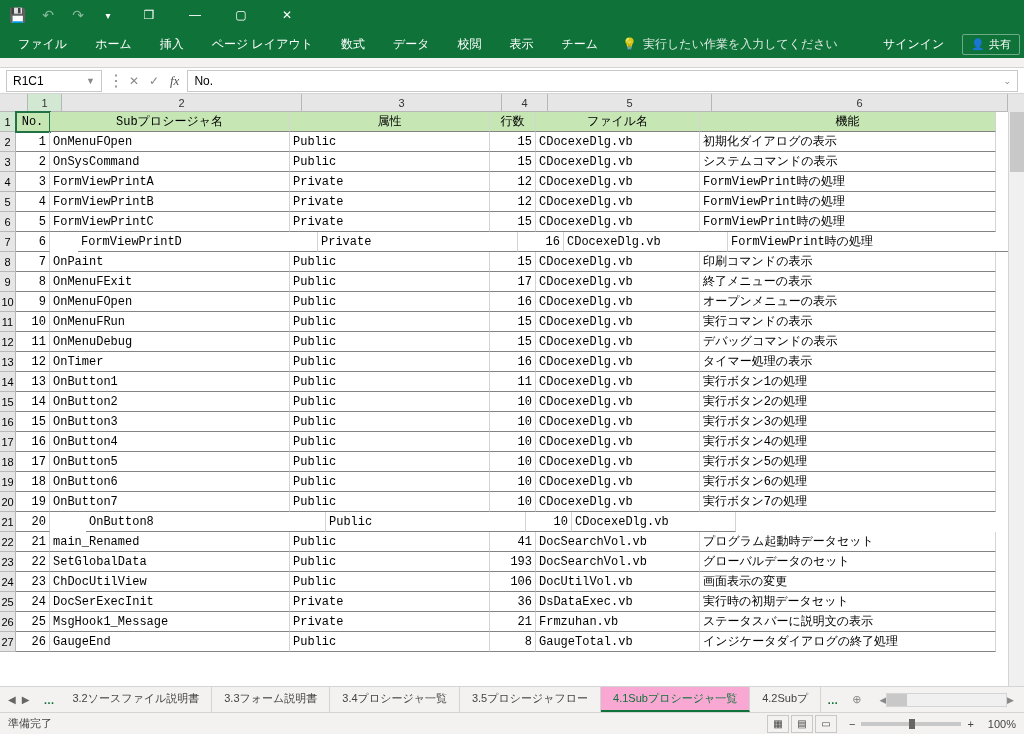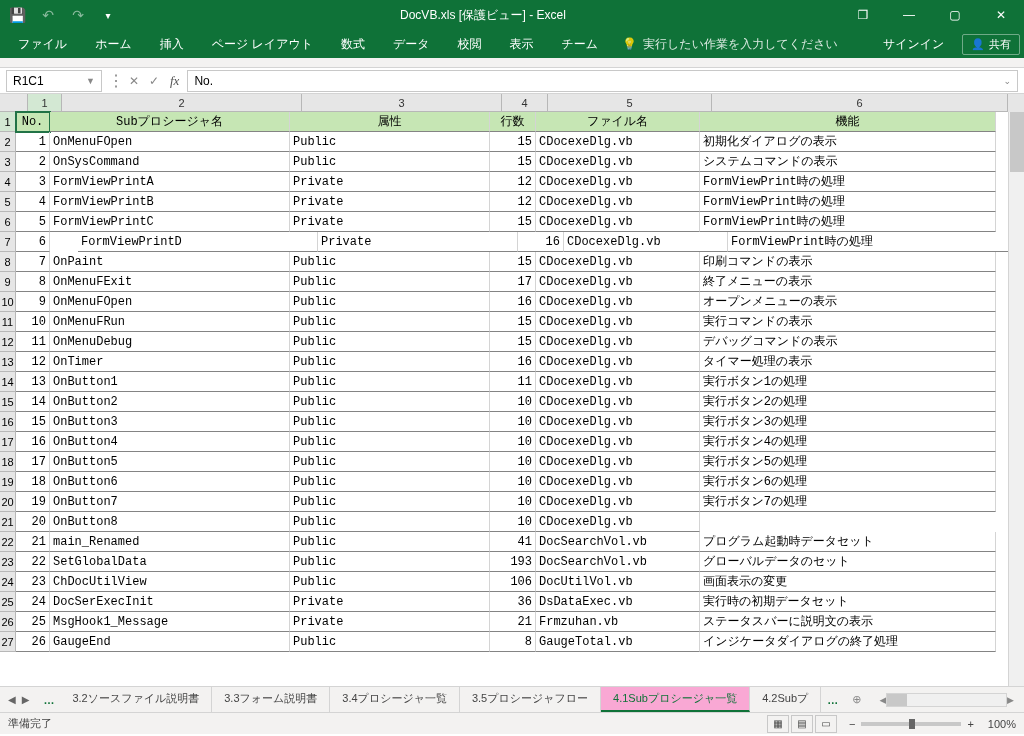--- a/index.html
+++ b/index.html
@@ -61,21 +61,20 @@
 </head>
 <body>
 
 <div class="titlebar">
   <div class="qat">
     <span class="qat-icon">💾</span>
     <span class="qat-icon" style="opacity:.5">↶</span>
     <span class="qat-icon" style="opacity:.5">↷</span>
     <span class="qat-icon" style="font-size:10px">▾</span>
   </div>
-  <div class="title">DocVB.xls [保護ビュー] - Excel</div>
   <div class="winctl">
     <div class="winbtn">❐</div>
     <div class="winbtn">—</div>
     <div class="winbtn">▢</div>
     <div class="winbtn">✕</div>
   </div>
 </div>
 
 <div class="ribbon-tabs">
   <div id="rtabs" style="display: flex;">
@@ -317,21 +316,21 @@
         <div class="row">
           <div class="cell num" style="width: 34px;">19</div>
           <div class="cell" style="width: 240px;">OnButton7</div>
           <div class="cell" style="width: 200px;">Public</div>
           <div class="cell num" style="width: 46px;">10</div>
           <div class="cell" style="width: 164px;">CDocexeDlg.vb</div>
           <div class="cell" style="width: 296px;">実行ボタン7の処理</div>
         </div>
         <div class="row">
           <div class="cell num" style="width: 34px;">20</div>
-          <div class="cell" style="width: 240px;">OnButton8</div>
+          <div class="cell" style="width: 240px; margin-left: 36px;">OnButton8</div>
           <div class="cell" style="width: 200px;">Public</div>
           <div class="cell num" style="width: 46px;">10</div>
           <div class="cell" style="width: 164px;">CDocexeDlg.vb</div>
         </div>
         <div class="row">
           <div class="cell num" style="width: 34px;">21</div>
           <div class="cell" style="width: 240px;">main_Renamed</div>
           <div class="cell" style="width: 200px;">Public</div>
           <div class="cell num" style="width: 46px;">41</div>
           <div class="cell" style="width: 164px;">DocSearchVol.vb</div>

